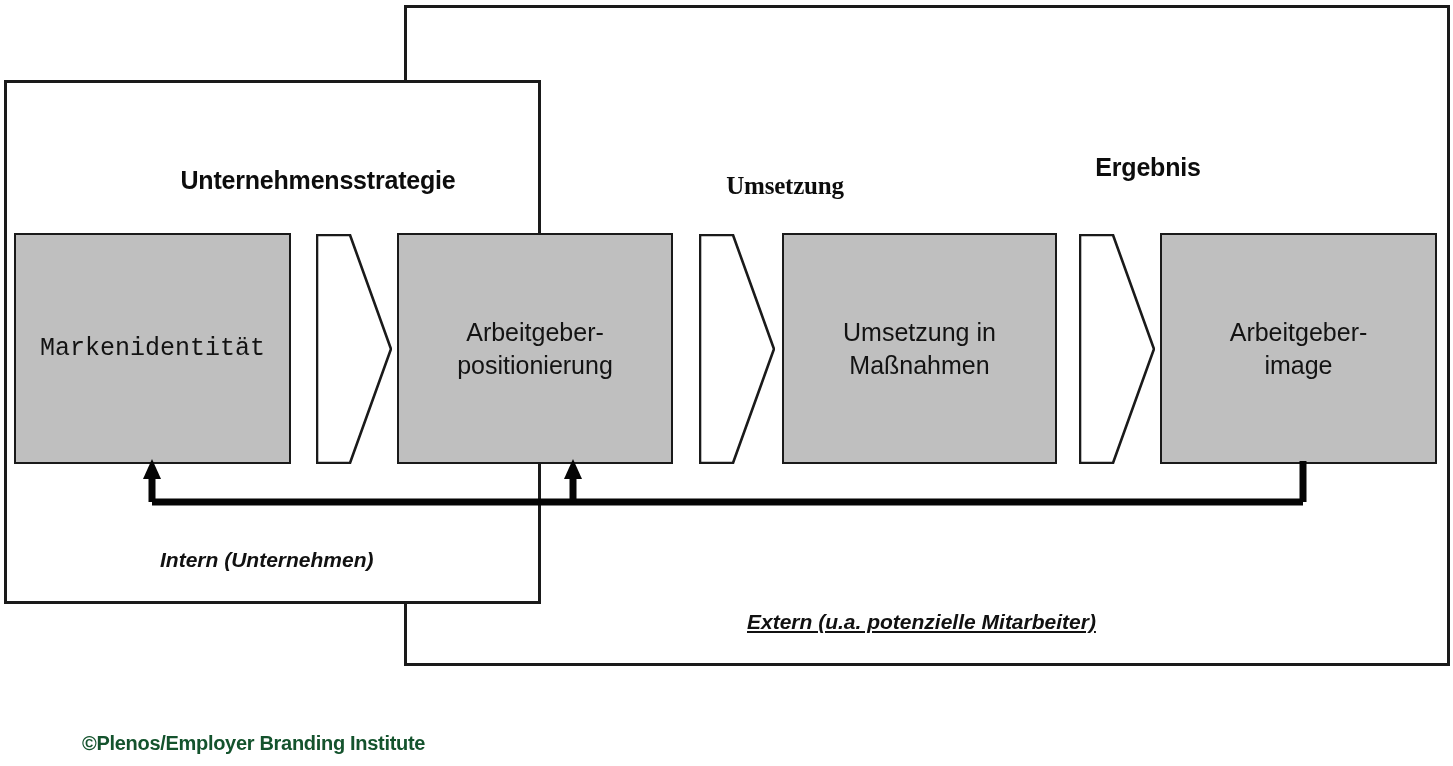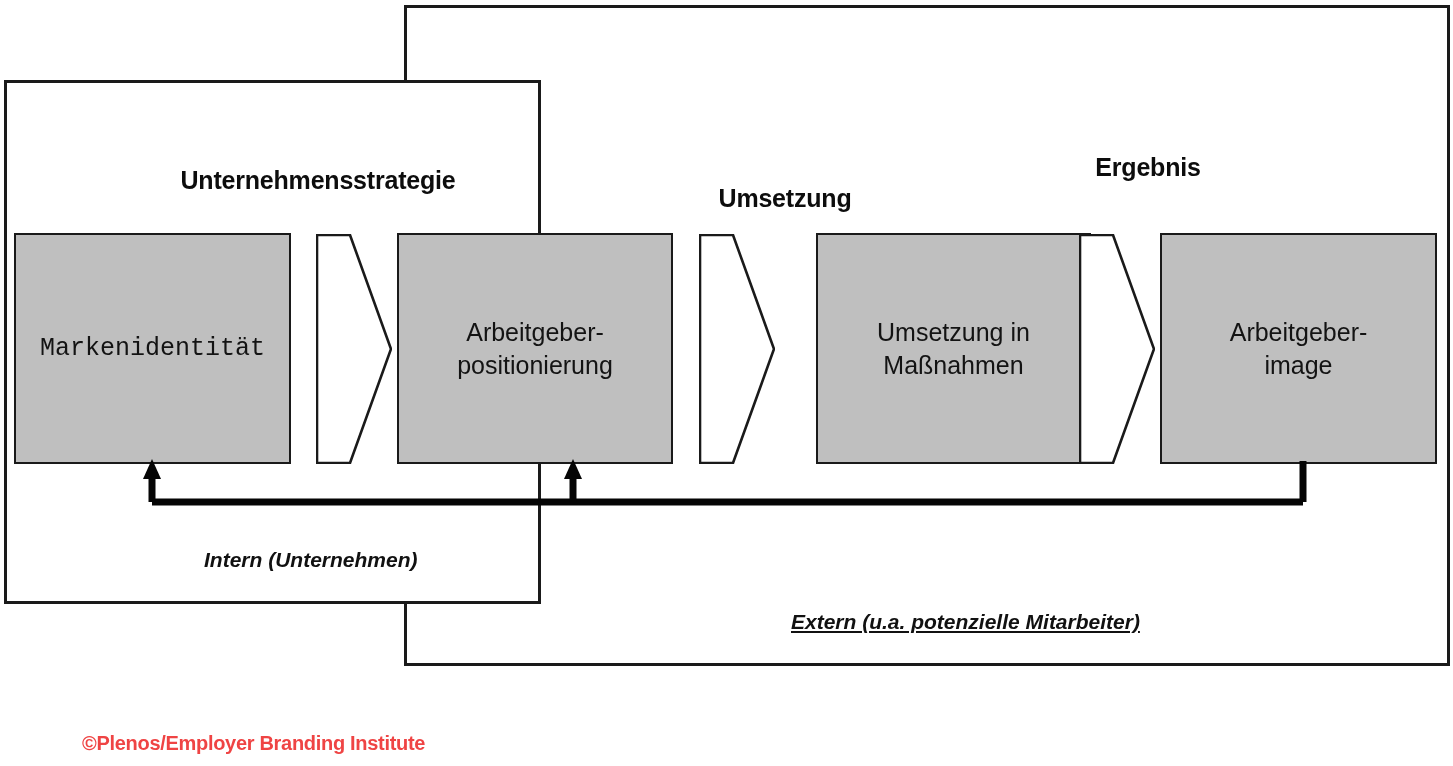--- a/index.html
+++ b/index.html
@@ -46,21 +46,21 @@
     font-weight: bold;
     font-size: 25px;
     color: #0d0d0d;
     letter-spacing: -0.2px;
     white-space: nowrap;
     text-align: center;
     transform: translateX(-50%);
     margin-left: 41px;
   }
   #heading-strategie { left: 277px; top: 166px; }
-  #heading-umsetzung { left: 744px; top: 184px; }
+  #heading-umsetzung { left: 744px; top: 172px; font-family: Liberation Serif, serif; }
   #heading-ergebnis  { left: 1107px; top: 153px; }
 
   
   .pbox {
     position: absolute;
     box-sizing: border-box;
     background: #bfbfbf;
     border: 2px solid #1a1a1a;
     display: flex;
     align-items: center;
@@ -68,21 +68,21 @@
     text-align: center;
     font-size: 25px;
     line-height: 1.32;
     color: #131313;
     top: 233px;
     height: 231px;
     padding: 0 6px;
   }
   #box-markenidentitaet   { left: 14px;   width: 277px; font-family: Liberation Mono, monospace; }
   #box-positionierung     { left: 397px;  width: 276px; }
-  #box-massnahmen         { left: 816px;  width: 275px; }
+  #box-massnahmen         { left: 782px;  width: 275px; }
   #box-image              { left: 1160px; width: 277px; }
 
   
   .chevron {
     position: absolute;
     top: 234px;
     width: 76px;
     height: 230px;
     overflow: visible;
   }
@@ -102,33 +102,32 @@
   }
 
   
   .region-label {
     position: absolute;
     font-style: italic;
     font-weight: bold;
     font-size: 21px;
     color: #111111;
     white-space: nowrap;
-    margin-left: 44px;
   }
   #label-intern { left: 160px; top: 548px; }
   #label-extern { left: 747px; top: 610px; text-decoration: underline; }
 
   
   #copyright {
     position: absolute;
     left: 82px;
     top: 732px;
     font-size: 20px;
     font-weight: bold;
-    color: #ef4444;
+    color: #14532d;
     white-space: nowrap;
     letter-spacing: -0.3px;
   }
 </style>
 </head>
 <body>
 
 <div id="canvas">
 
   <div class="frame" id="frame-extern"></div>

